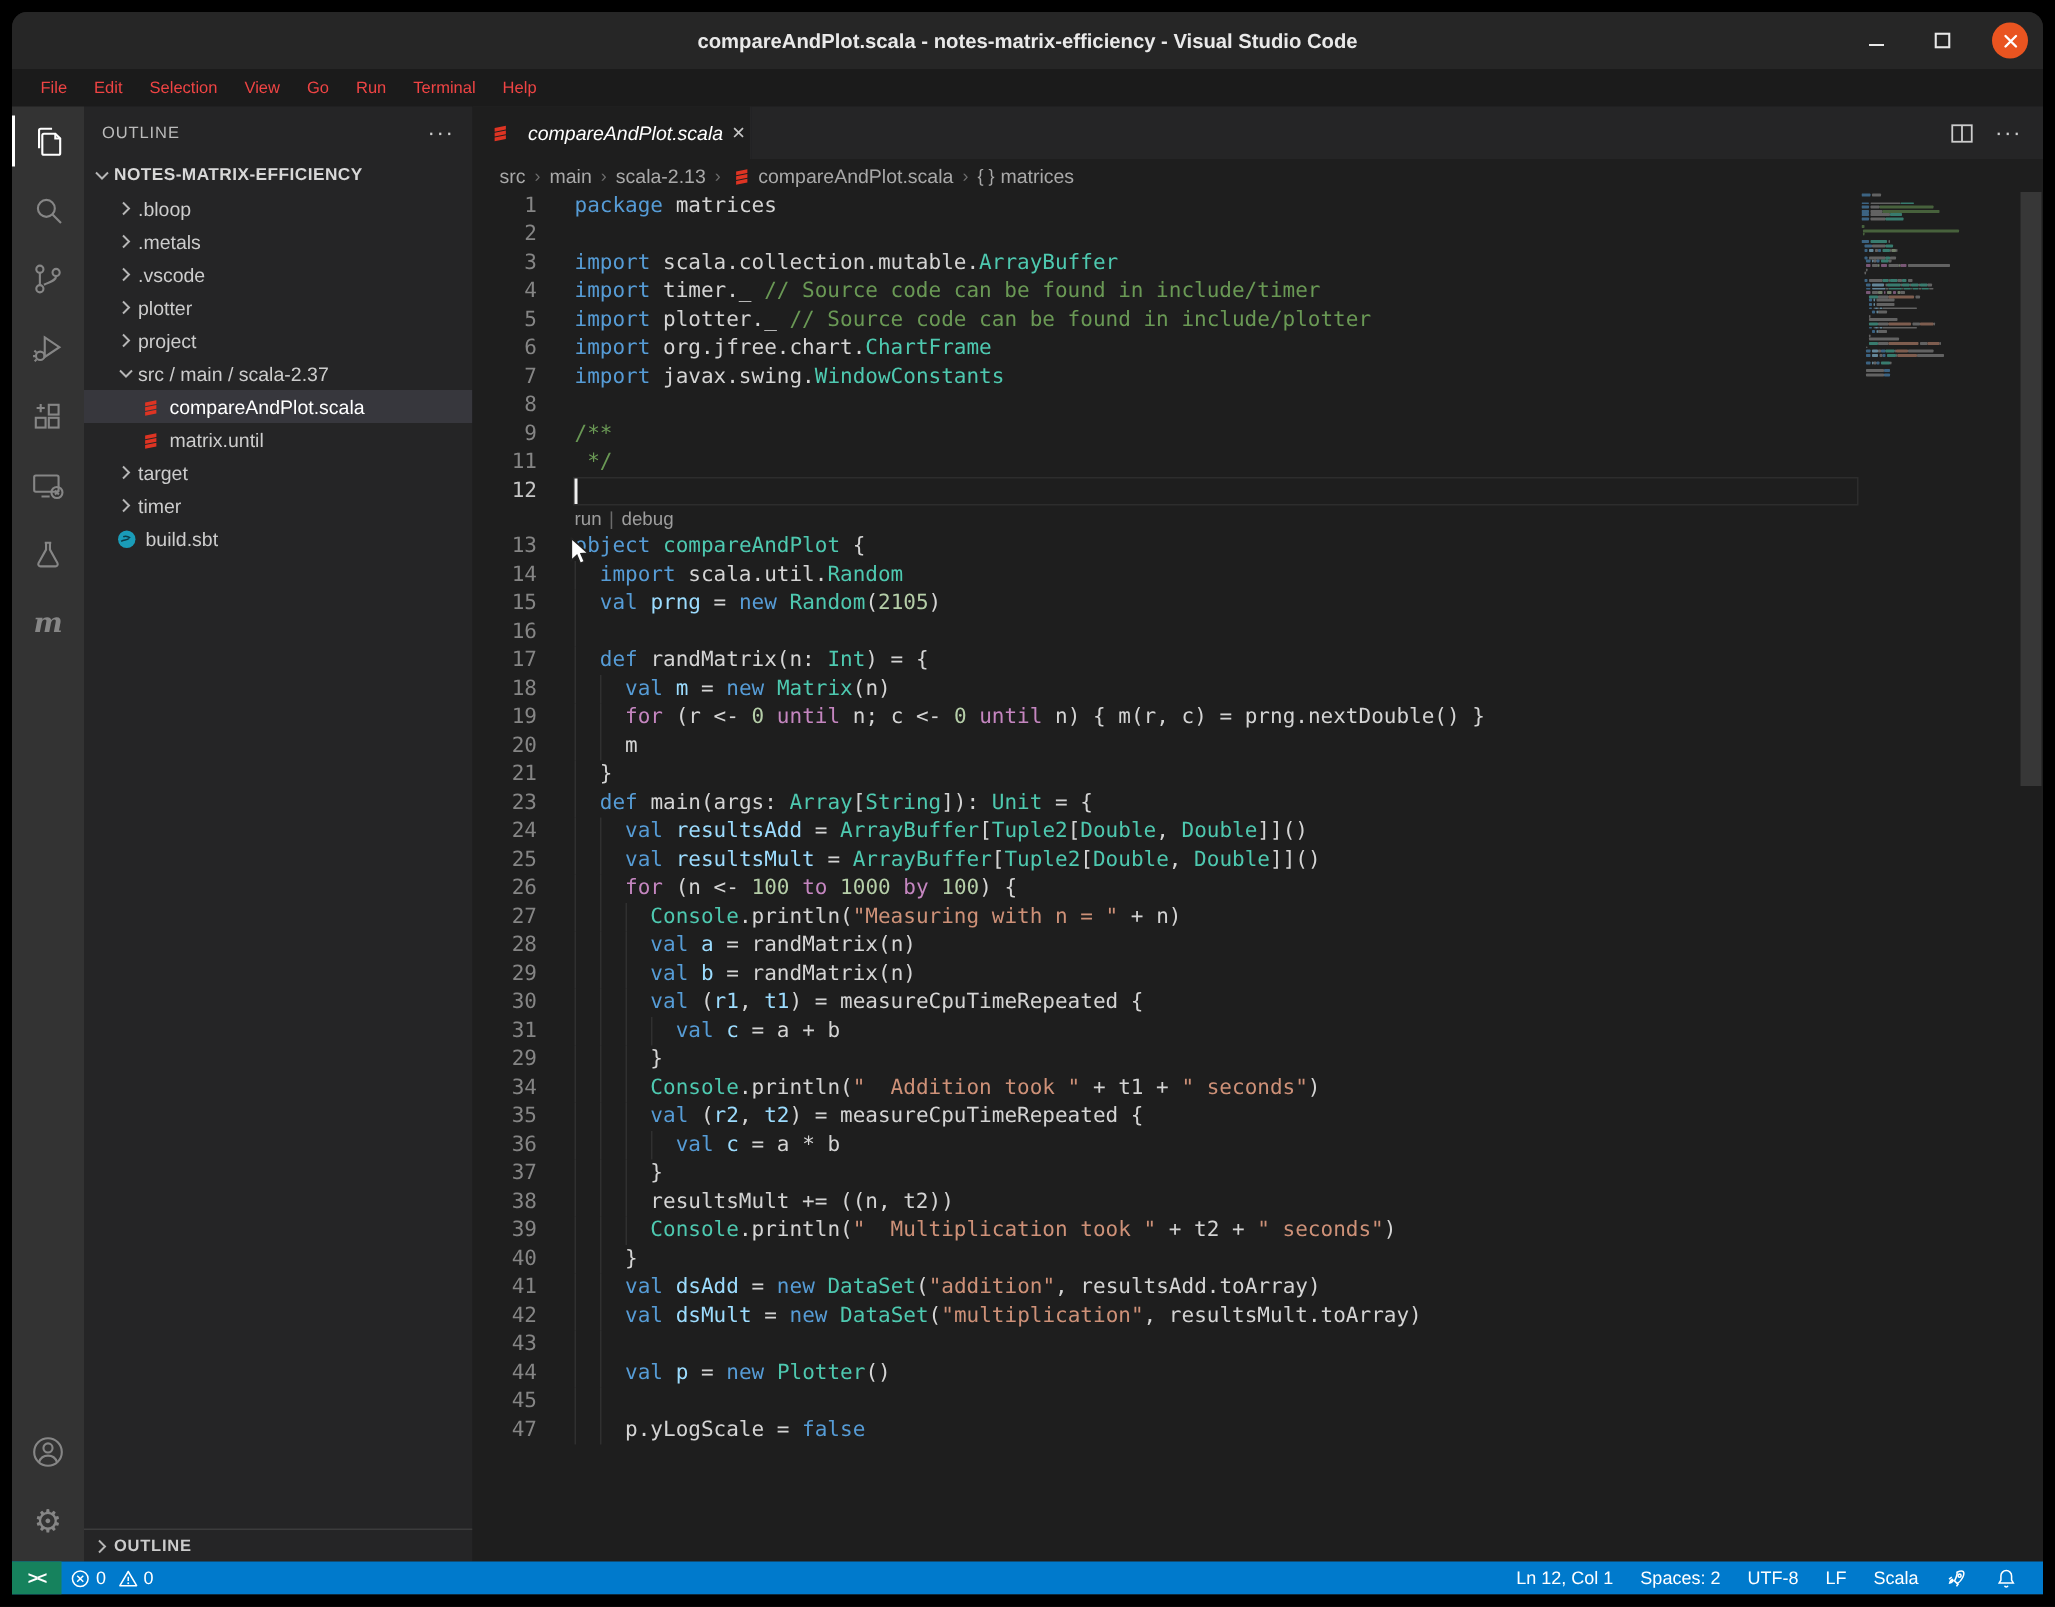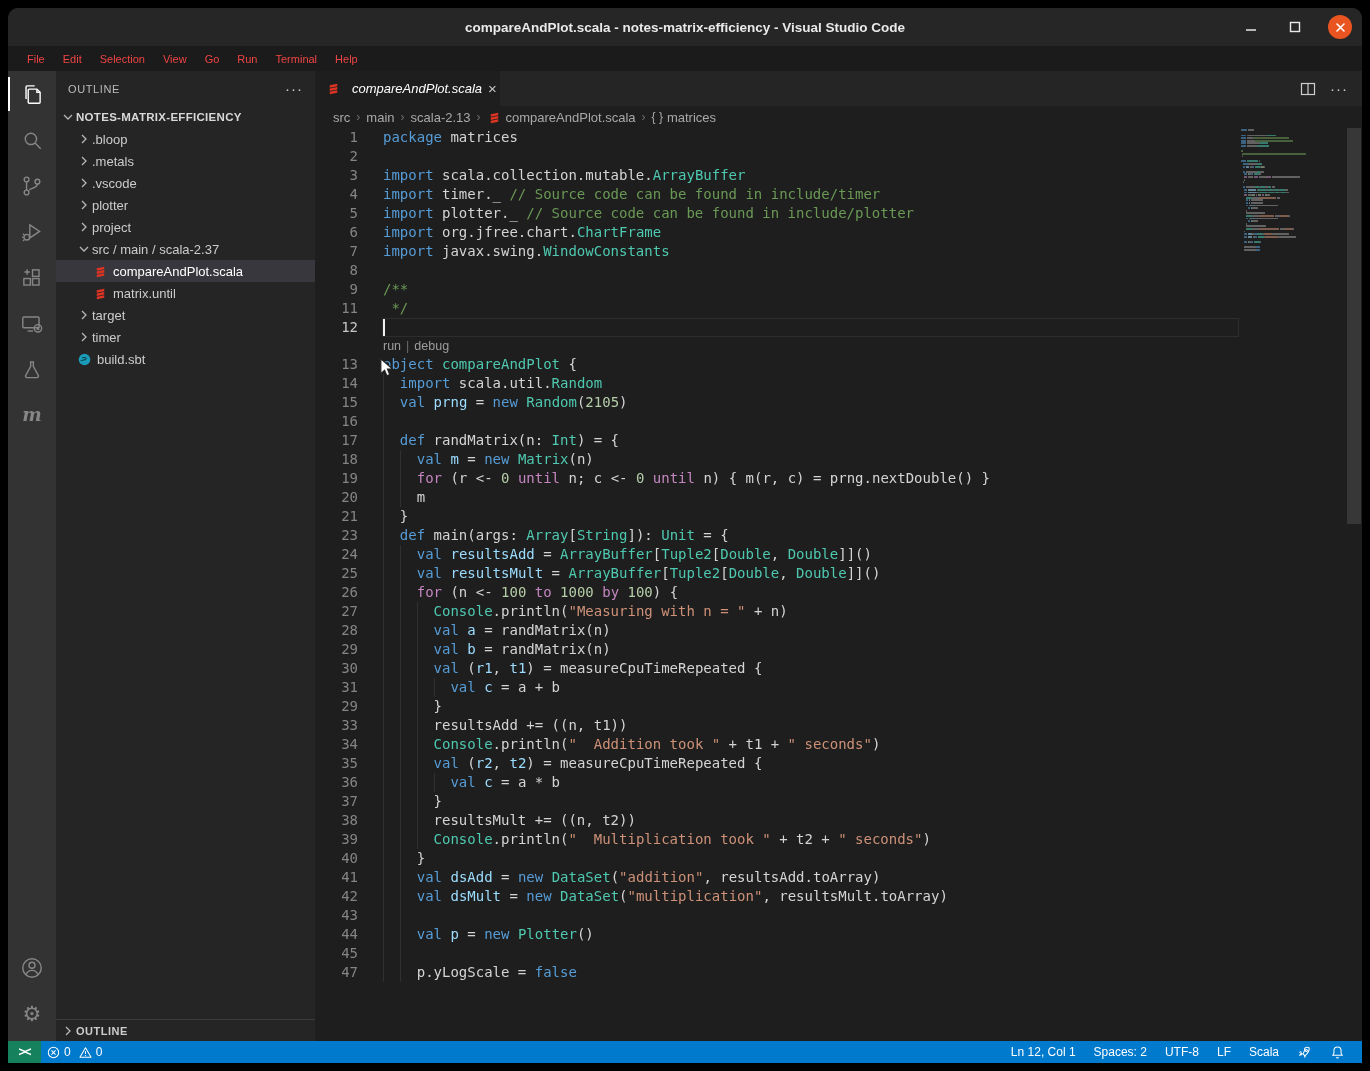--- a/index.html
+++ b/index.html
@@ -389,21 +389,20 @@
             <div class="crow"><span class="gutter">23</span><span class="ccontent"><span class="guide" style="left:0.00px"></span><span class="tk-p">  </span><span class="tk-k">def</span><span class="tk-p"> main(args: </span><span class="tk-t">Array</span><span class="tk-p">[</span><span class="tk-t">String</span><span class="tk-p">]): </span><span class="tk-t">Unit</span><span class="tk-p"> = {</span></span></div>
             <div class="crow"><span class="gutter">24</span><span class="ccontent"><span class="guide" style="left:0.00px"></span><span class="guide" style="left:16.86px"></span><span class="tk-p">    </span><span class="tk-k">val</span><span class="tk-p"> </span><span class="tk-v">resultsAdd</span><span class="tk-p"> = </span><span class="tk-t">ArrayBuffer</span><span class="tk-p">[</span><span class="tk-t">Tuple2</span><span class="tk-p">[</span><span class="tk-t">Double</span><span class="tk-p">, </span><span class="tk-t">Double</span><span class="tk-p">]]()</span></span></div>
             <div class="crow"><span class="gutter">25</span><span class="ccontent"><span class="guide" style="left:0.00px"></span><span class="guide" style="left:16.86px"></span><span class="tk-p">    </span><span class="tk-k">val</span><span class="tk-p"> </span><span class="tk-v">resultsMult</span><span class="tk-p"> = </span><span class="tk-t">ArrayBuffer</span><span class="tk-p">[</span><span class="tk-t">Tuple2</span><span class="tk-p">[</span><span class="tk-t">Double</span><span class="tk-p">, </span><span class="tk-t">Double</span><span class="tk-p">]]()</span></span></div>
             <div class="crow"><span class="gutter">26</span><span class="ccontent"><span class="guide" style="left:0.00px"></span><span class="guide" style="left:16.86px"></span><span class="tk-p">    </span><span class="tk-c">for</span><span class="tk-p"> (n &lt;- </span><span class="tk-n">100</span><span class="tk-p"> </span><span class="tk-c">to</span><span class="tk-p"> </span><span class="tk-n">1000</span><span class="tk-p"> </span><span class="tk-c">by</span><span class="tk-p"> </span><span class="tk-n">100</span><span class="tk-p">) {</span></span></div>
             <div class="crow"><span class="gutter">27</span><span class="ccontent"><span class="guide" style="left:0.00px"></span><span class="guide" style="left:16.86px"></span><span class="guide" style="left:33.72px"></span><span class="tk-p">      </span><span class="tk-t">Console</span><span class="tk-p">.println(</span><span class="tk-s">"Measuring with n = "</span><span class="tk-p"> + n)</span></span></div>
             <div class="crow"><span class="gutter">28</span><span class="ccontent"><span class="guide" style="left:0.00px"></span><span class="guide" style="left:16.86px"></span><span class="guide" style="left:33.72px"></span><span class="tk-p">      </span><span class="tk-k">val</span><span class="tk-p"> </span><span class="tk-v">a</span><span class="tk-p"> = randMatrix(n)</span></span></div>
             <div class="crow"><span class="gutter">29</span><span class="ccontent"><span class="guide" style="left:0.00px"></span><span class="guide" style="left:16.86px"></span><span class="guide" style="left:33.72px"></span><span class="tk-p">      </span><span class="tk-k">val</span><span class="tk-p"> </span><span class="tk-v">b</span><span class="tk-p"> = randMatrix(n)</span></span></div>
             <div class="crow"><span class="gutter">30</span><span class="ccontent"><span class="guide" style="left:0.00px"></span><span class="guide" style="left:16.86px"></span><span class="guide" style="left:33.72px"></span><span class="tk-p">      </span><span class="tk-k">val</span><span class="tk-p"> (</span><span class="tk-v">r1</span><span class="tk-p">, </span><span class="tk-v">t1</span><span class="tk-p">) = measureCpuTimeRepeated {</span></span></div>
             <div class="crow"><span class="gutter">31</span><span class="ccontent"><span class="guide" style="left:0.00px"></span><span class="guide" style="left:16.86px"></span><span class="guide" style="left:33.72px"></span><span class="guide" style="left:50.58px"></span><span class="tk-p">        </span><span class="tk-k">val</span><span class="tk-p"> </span><span class="tk-v">c</span><span class="tk-p"> = a + b</span></span></div>
             <div class="crow"><span class="gutter">29</span><span class="ccontent"><span class="guide" style="left:0.00px"></span><span class="guide" style="left:16.86px"></span><span class="guide" style="left:33.72px"></span><span class="tk-p">      }</span></span></div>
-            <div class="crow"><span class="gutter">33</span><span class="ccontent"><span class="guide" style="left:0.00px"></span><span class="guide" style="left:16.86px"></span><span class="guide" style="left:33.72px"></span><span class="tk-p">      resultsAdd += ((n, t1))</span></span></div>
             <div class="crow"><span class="gutter">34</span><span class="ccontent"><span class="guide" style="left:0.00px"></span><span class="guide" style="left:16.86px"></span><span class="guide" style="left:33.72px"></span><span class="tk-p">      </span><span class="tk-t">Console</span><span class="tk-p">.println(</span><span class="tk-s">"  Addition took "</span><span class="tk-p"> + t1 + </span><span class="tk-s">" seconds"</span><span class="tk-p">)</span></span></div>
             <div class="crow"><span class="gutter">35</span><span class="ccontent"><span class="guide" style="left:0.00px"></span><span class="guide" style="left:16.86px"></span><span class="guide" style="left:33.72px"></span><span class="tk-p">      </span><span class="tk-k">val</span><span class="tk-p"> (</span><span class="tk-v">r2</span><span class="tk-p">, </span><span class="tk-v">t2</span><span class="tk-p">) = measureCpuTimeRepeated {</span></span></div>
             <div class="crow"><span class="gutter">36</span><span class="ccontent"><span class="guide" style="left:0.00px"></span><span class="guide" style="left:16.86px"></span><span class="guide" style="left:33.72px"></span><span class="guide" style="left:50.58px"></span><span class="tk-p">        </span><span class="tk-k">val</span><span class="tk-p"> </span><span class="tk-v">c</span><span class="tk-p"> = a * b</span></span></div>
             <div class="crow"><span class="gutter">37</span><span class="ccontent"><span class="guide" style="left:0.00px"></span><span class="guide" style="left:16.86px"></span><span class="guide" style="left:33.72px"></span><span class="tk-p">      }</span></span></div>
             <div class="crow"><span class="gutter">38</span><span class="ccontent"><span class="guide" style="left:0.00px"></span><span class="guide" style="left:16.86px"></span><span class="guide" style="left:33.72px"></span><span class="tk-p">      resultsMult += ((n, t2))</span></span></div>
             <div class="crow"><span class="gutter">39</span><span class="ccontent"><span class="guide" style="left:0.00px"></span><span class="guide" style="left:16.86px"></span><span class="guide" style="left:33.72px"></span><span class="tk-p">      </span><span class="tk-t">Console</span><span class="tk-p">.println(</span><span class="tk-s">"  Multiplication took "</span><span class="tk-p"> + t2 + </span><span class="tk-s">" seconds"</span><span class="tk-p">)</span></span></div>
             <div class="crow"><span class="gutter">40</span><span class="ccontent"><span class="guide" style="left:0.00px"></span><span class="guide" style="left:16.86px"></span><span class="tk-p">    }</span></span></div>
             <div class="crow"><span class="gutter">41</span><span class="ccontent"><span class="guide" style="left:0.00px"></span><span class="guide" style="left:16.86px"></span><span class="tk-p">    </span><span class="tk-k">val</span><span class="tk-p"> </span><span class="tk-v">dsAdd</span><span class="tk-p"> = </span><span class="tk-k">new</span><span class="tk-p"> </span><span class="tk-t">DataSet</span><span class="tk-p">(</span><span class="tk-s">"addition"</span><span class="tk-p">, resultsAdd.toArray)</span></span></div>
             <div class="crow"><span class="gutter">42</span><span class="ccontent"><span class="guide" style="left:0.00px"></span><span class="guide" style="left:16.86px"></span><span class="tk-p">    </span><span class="tk-k">val</span><span class="tk-p"> </span><span class="tk-v">dsMult</span><span class="tk-p"> = </span><span class="tk-k">new</span><span class="tk-p"> </span><span class="tk-t">DataSet</span><span class="tk-p">(</span><span class="tk-s">"multiplication"</span><span class="tk-p">, resultsMult.toArray)</span></span></div>
             <div class="crow"><span class="gutter">43</span><span class="ccontent"><span class="guide" style="left:0.00px"></span><span class="guide" style="left:16.86px"></span></span></div>

